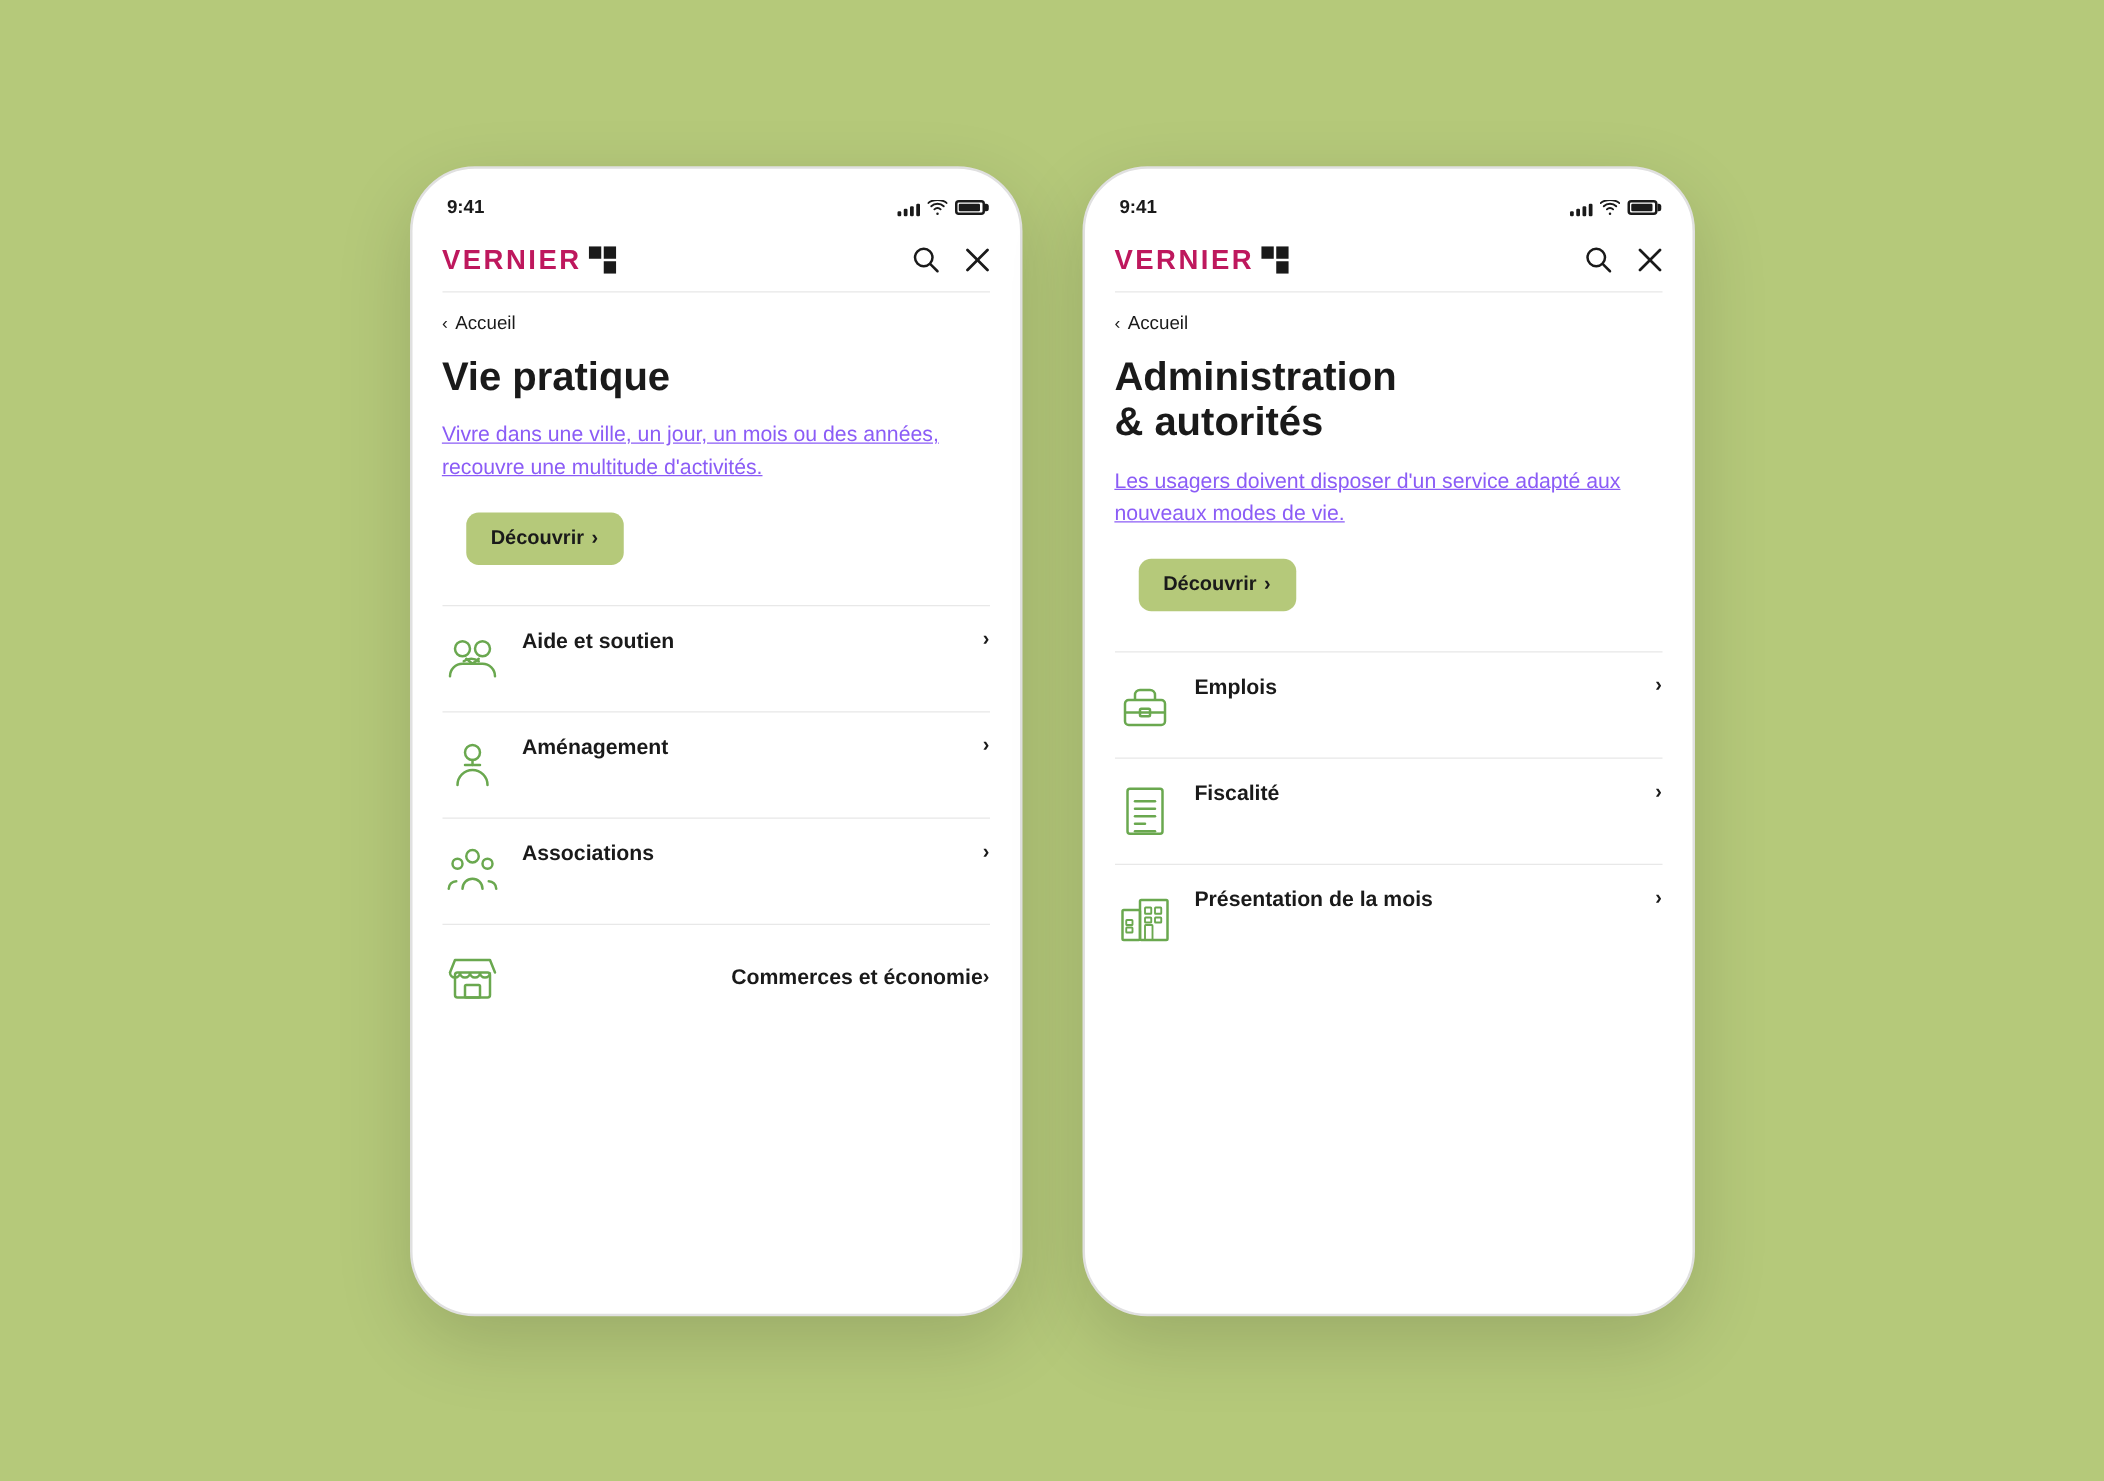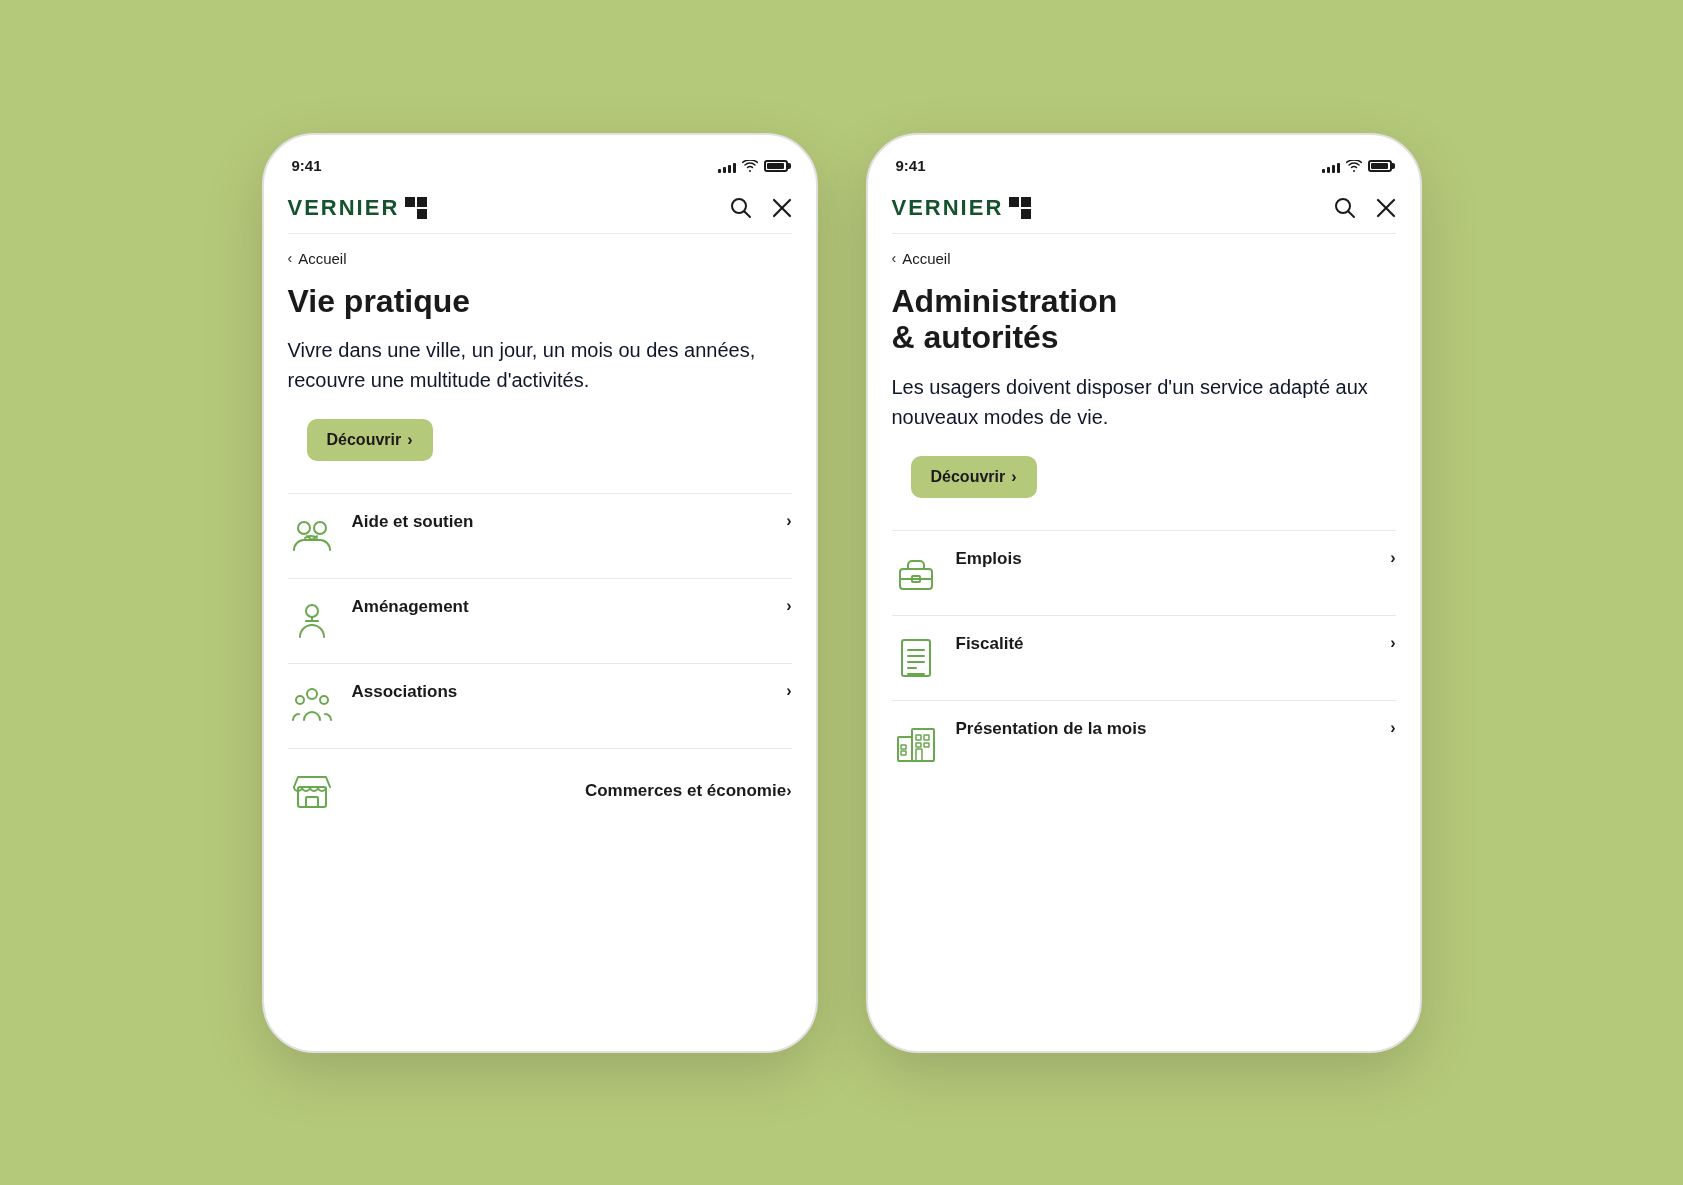--- a/index.html
+++ b/index.html
@@ -10,21 +10,21 @@
       height: 1185px;
       display: flex;
       align-items: center;
       justify-content: center;
       gap: 48px;
       font-family: -apple-system, BlinkMacSystemFont, 'Helvetica Neue', Arial, sans-serif;
     }
 
     .phone-wrapper {
       position: relative;
-      width: 556px;
+      width: 490px;
       height: 920px;
     }
 
     .phone-frame {
       position: absolute;
       top: 0; left: 0; right: 0; bottom: 0;
       background: #fff;
       border-radius: 52px;
       border: 2px solid #e0e0e0;
       box-shadow: 0 20px 60px rgba(0,0,0,0.15);
@@ -121,21 +121,21 @@
     .logo-area {
       display: flex;
       align-items: center;
       gap: 6px;
     }
 
     .logo-text {
       font-size: 22px;
       font-weight: 700;
       letter-spacing: 2px;
-      color: #14532d;
+      color: #be185d;
     }
 
     .logo-icon {
       width: 22px;
       height: 22px;
       position: relative;
     }
 
     .logo-icon svg {
       width: 22px;
@@ -185,24 +185,25 @@
 
     .page-title {
       font-size: 32px;
       font-weight: 800;
       color: #1a1a1a;
       line-height: 1.15;
       margin-bottom: 16px;
     }
 
     .page-description {
-      font-size: 20px;
-      color: #0f172a;
+      font-size: 17px;
+      color: #8b5cf6;
       line-height: 1.5;
       margin-bottom: 24px;
+      text-decoration: underline;
     }
 
     .discover-btn {
       background: #b5c97a;
       border: none;
       border-radius: 10px;
       padding: 12px 20px;
       font-size: 16px;
       font-weight: 700;
       color: #1a1a1a;

